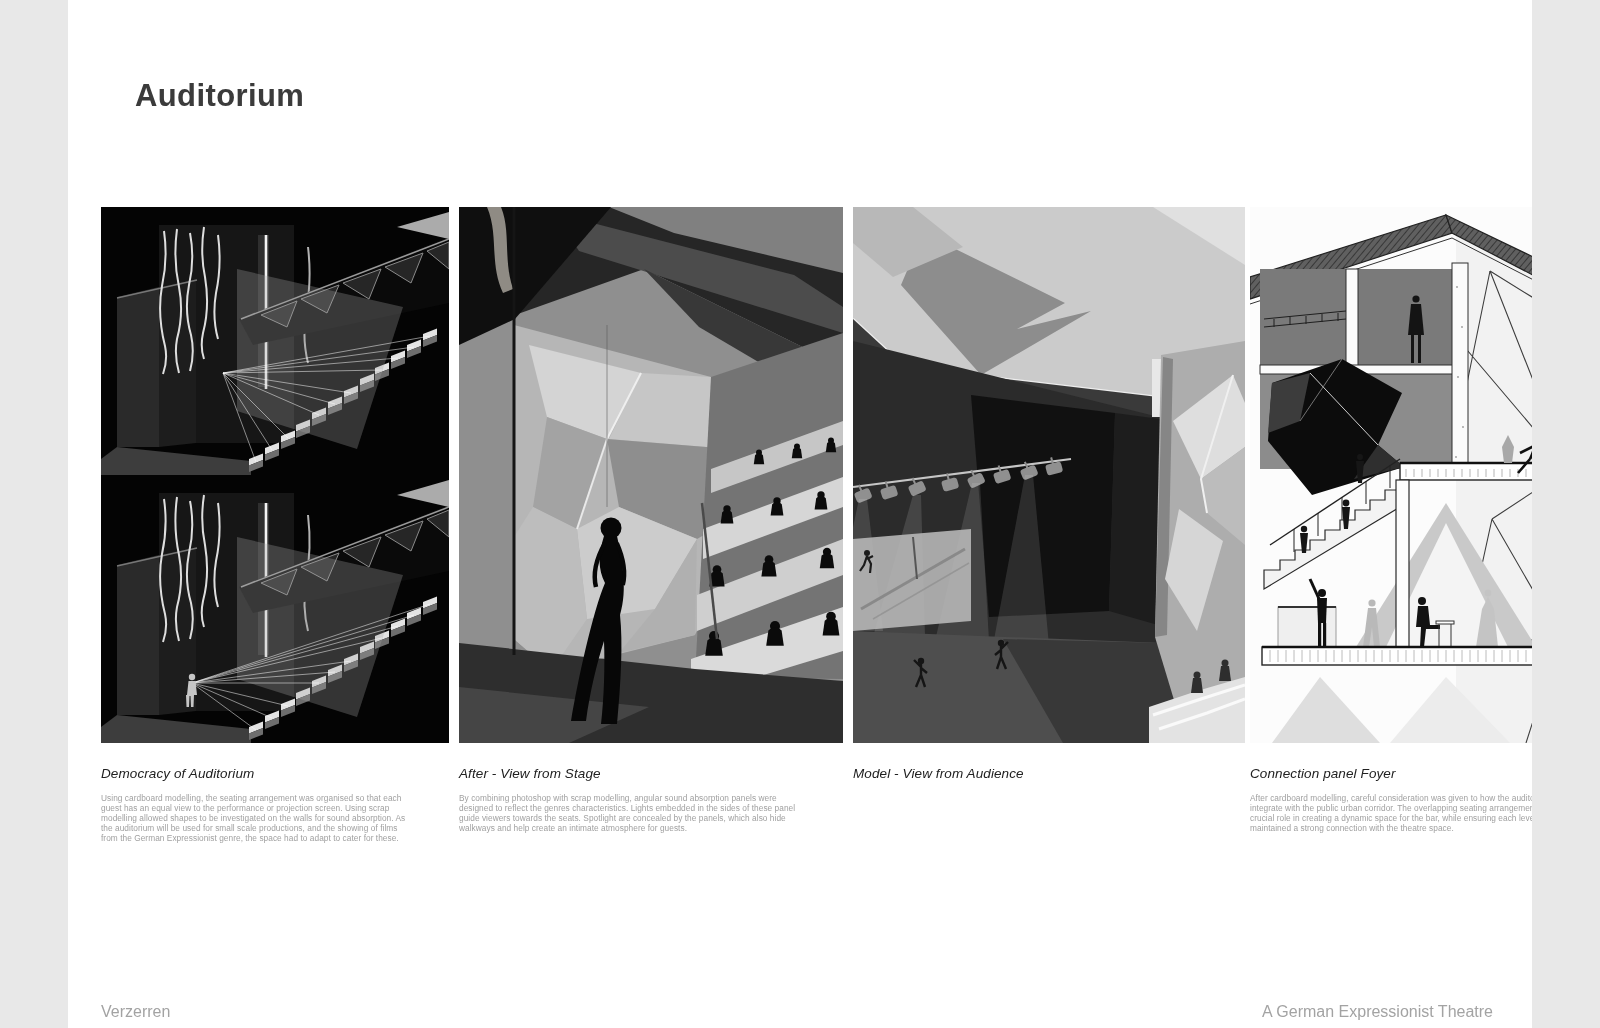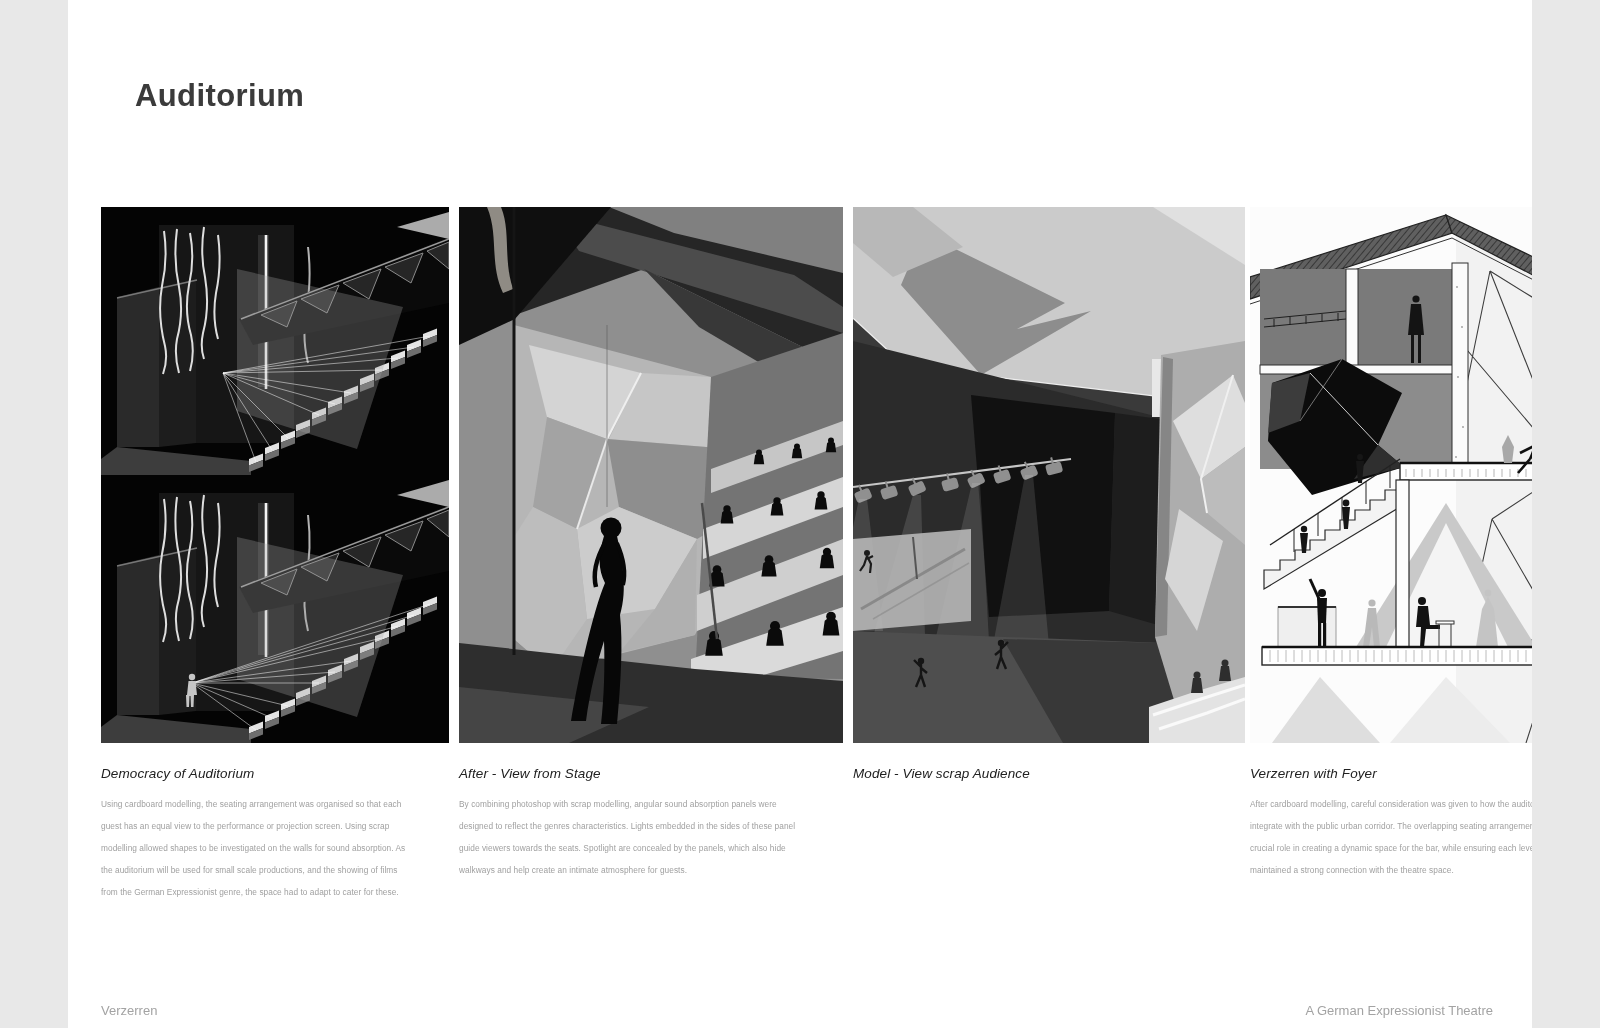--- a/index.html
+++ b/index.html
@@ -8,28 +8,28 @@
   .title{position:absolute;left:67px;top:78px;margin:0;font-size:31px;font-weight:700;
          color:#3b3b3b;letter-spacing:.4px;}
   figure.panel{position:absolute;top:207px;height:536px;margin:0;}
   figure.panel svg{width:100%;height:100%;display:block;}
   #panel-1{left:33px;width:348px;}
   #panel-2{left:391px;width:384px;}
   #panel-3{left:785px;width:392px;}
   #panel-4{left:1182px;width:379px;}
   .caption{position:absolute;top:766px;margin:0;font-size:13.5px;font-weight:400;
            color:#212121;letter-spacing:.1px;font-style:italic;}
-  .body-text{position:absolute;top:793px;margin:0;font-size:8.3px;line-height:22px;
+  .body-text{position:absolute;top:793px;margin:0;font-size:8.3px;line-height:10px;
              color:#a0a0a0;white-space:pre-line;width:400px;letter-spacing:.05px;}
   #cap-1,#body-1{left:33px;}
   #cap-2,#body-2{left:391px;}
   #cap-3,#body-3{left:785px;}
   #cap-4,#body-4{left:1182px;}
-  .footer-left{position:absolute;left:33px;top:1003px;font-size:13px;color:#a3a3a3;}
-  .footer-right{position:absolute;right:39px;top:1003px;font-size:13px;color:#a3a3a3;}
+  .footer-left{position:absolute;left:33px;top:1003px;font-size:16px;color:#a3a3a3;}
+  .footer-right{position:absolute;right:39px;top:1003px;font-size:16px;color:#a3a3a3;}
   .rope{stroke:#dedede;stroke-width:2;fill:none;}
   .fan line{stroke:rgba(255,255,255,.72);stroke-width:.7;}
   .plight{fill:#909090;stroke:#909090;stroke-width:2;}
 </style>
 </head>
 <body>
 
 <div class="page">
 
   <h1 class="title">Auditorium</h1>
@@ -427,23 +427,23 @@
 modelling allowed shapes to be investigated on the walls for sound absorption. As
 the auditorium will be used for small scale productions, and the showing of films
 from the German Expressionist genre, the space had to adapt to cater for these.</p>
 
   <h2 class="caption" id="cap-2">After - View from Stage</h2>
   <p class="body-text" id="body-2">By combining photoshop with scrap modelling, angular sound absorption panels were
 designed to reflect the genres characteristics. Lights embedded in the sides of these panel
 guide viewers towards the seats. Spotlight are concealed by the panels, which also hide
 walkways and help create an intimate atmosphere for guests.</p>
 
-  <h2 class="caption" id="cap-3">Model - View scrap Audience</h2>
-
-  <h2 class="caption" id="cap-4">Verzerren with Foyer</h2>
+  <h2 class="caption" id="cap-3">Model - View from Audience</h2>
+
+  <h2 class="caption" id="cap-4">Connection panel Foyer</h2>
   <p class="body-text" id="body-4">After cardboard modelling, careful consideration was given to how the auditorium would
 integrate with the public urban corridor. The overlapping seating arrangement played a
 crucial role in creating a dynamic space for the bar, while ensuring each level of the foyer
 maintained a strong connection with the theatre space.</p>
 
   <div class="footer-left">Verzerren</div>
   <div class="footer-right">A German Expressionist Theatre</div>
 
 </div>
 

